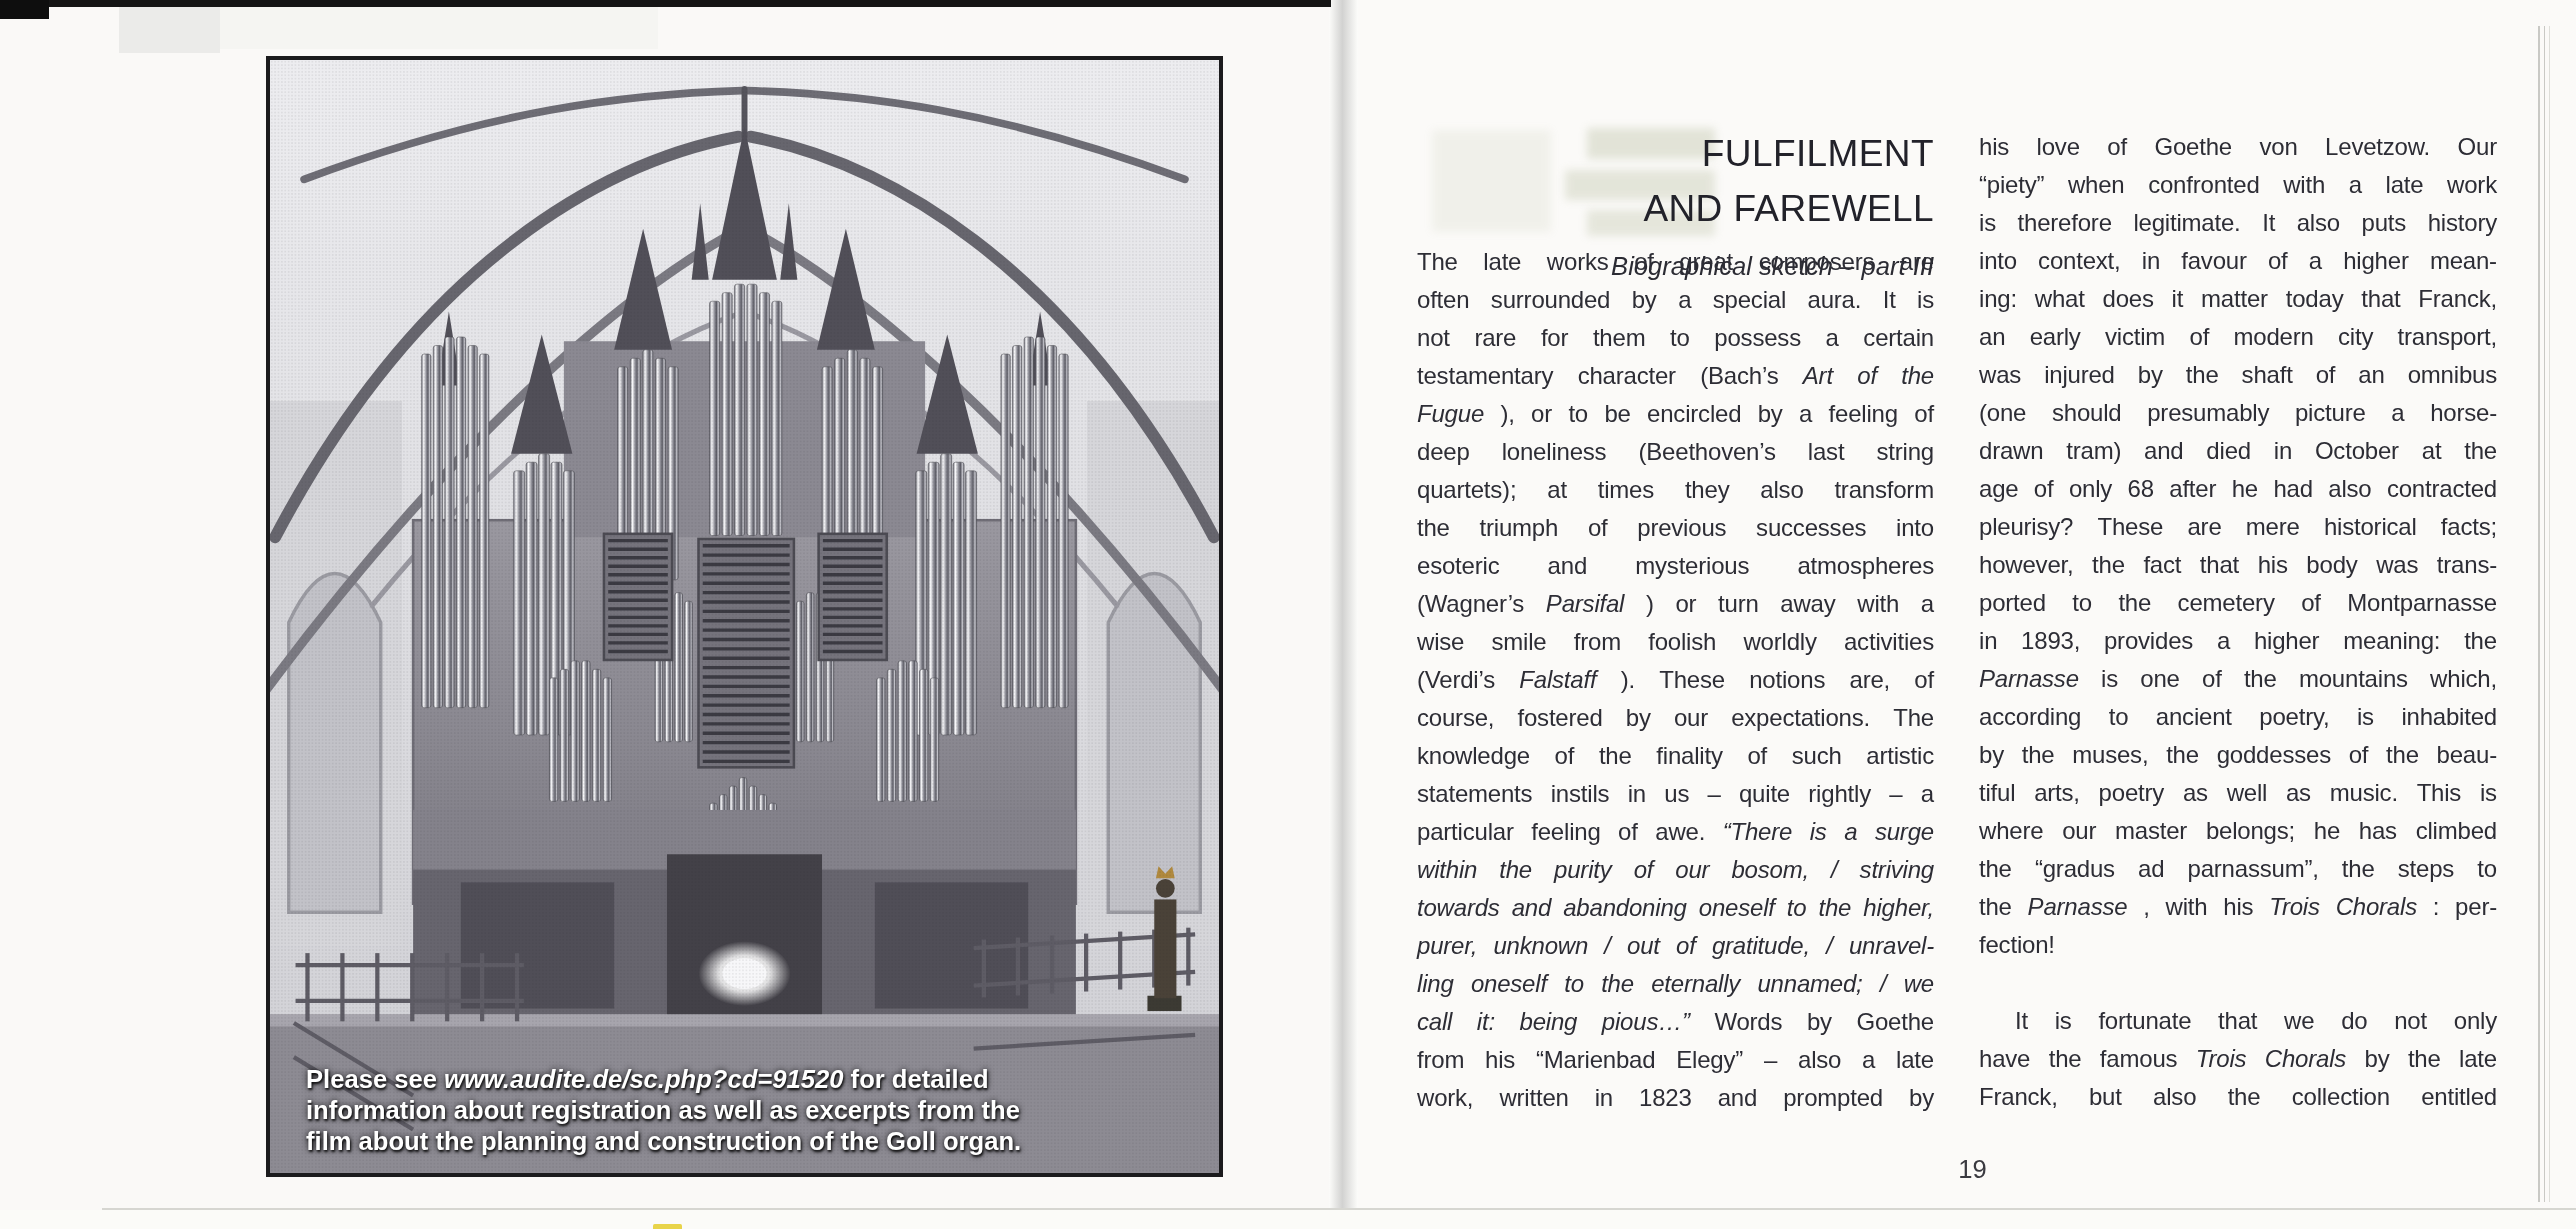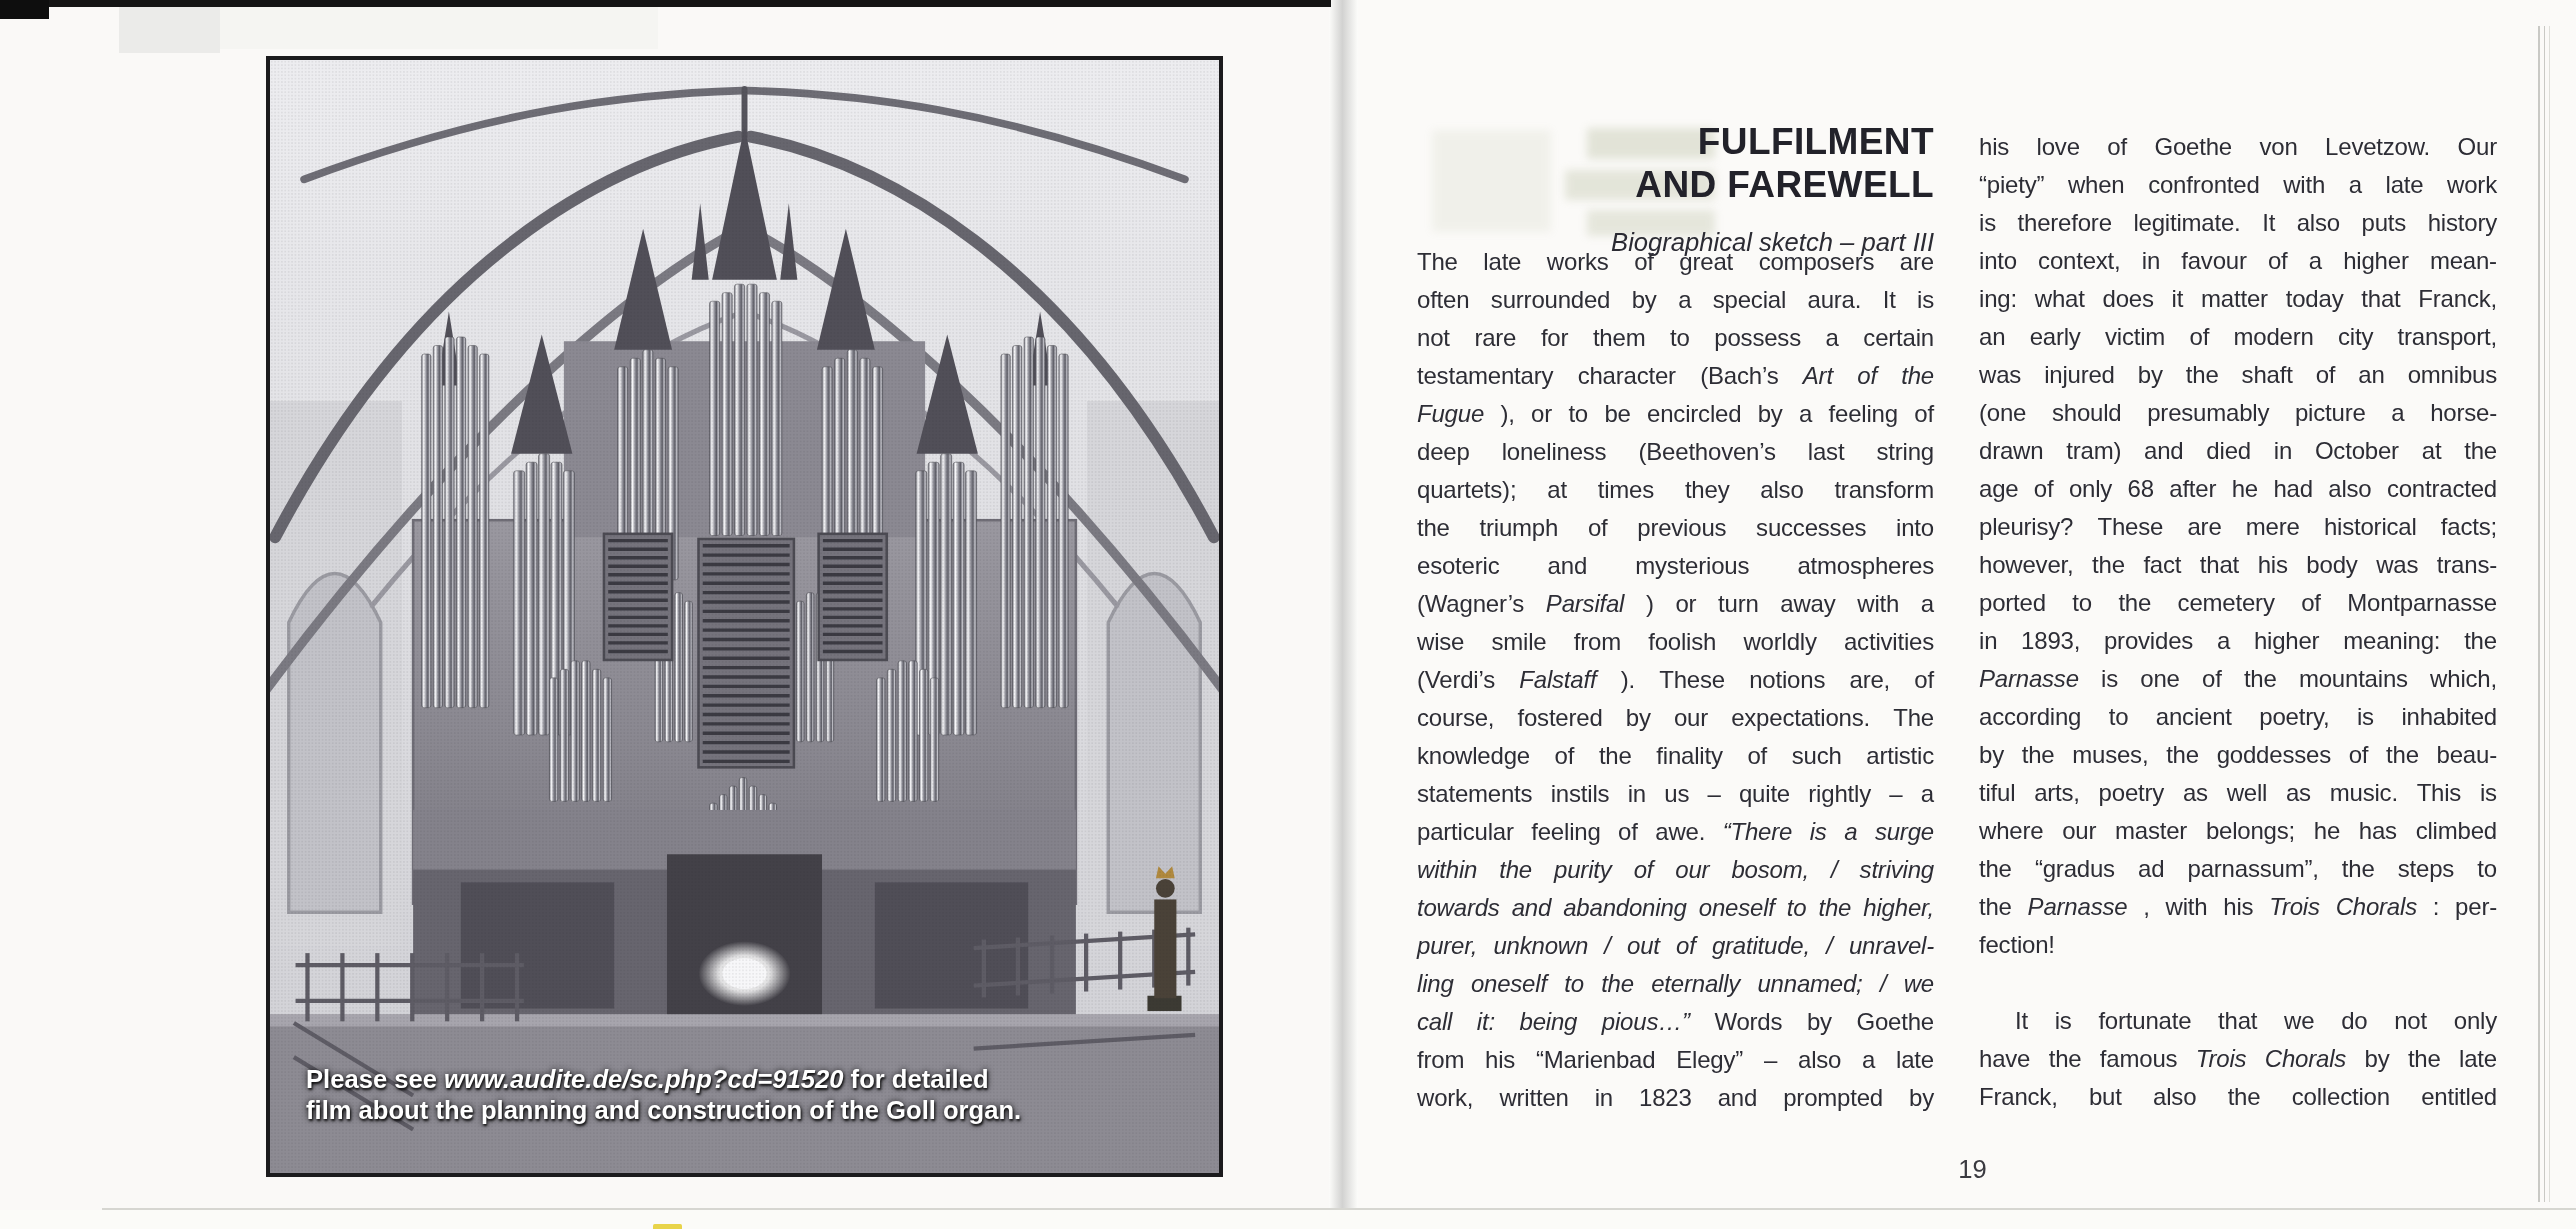--- a/index.html
+++ b/index.html
@@ -26,21 +26,21 @@
   .photo-frame svg{position:absolute;left:0;top:0;width:100%;height:100%;}
   .halftone{position:absolute;left:0;top:0;width:100%;height:100%;opacity:.45;pointer-events:none;
             background-image:radial-gradient(rgba(30,30,35,.16) 0.9px,transparent 0.9px);
             background-size:3.4px 3.4px;}
   .photo-caption{position:absolute;left:36px;top:1004px;width:852px;
                  font-size:25.6px;font-weight:bold;line-height:31px;color:#ffffff;
                  text-shadow:0 0 6px rgba(0,0,0,.8),0.9px 1.7px 2.6px rgba(0,0,0,.9);white-space:nowrap;}
   .photo-caption .cap-line{white-space:nowrap;}
   
   .title-block{position:absolute;left:1417px;top:120px;width:517px;text-align:right;color:#22222a;}
-  .title-line{font-size:37px;font-weight:bold;line-height:43px;letter-spacing:0.4px;white-space:nowrap;}
+  .title-line{font-size:37px;font-weight:normal;line-height:43px;letter-spacing:0.4px;white-space:nowrap;margin-top:12px;}
   .subtitle{font-size:25.6px;font-style:italic;line-height:36px;margin-top:18px;color:#2b2b33;}
   .col{position:absolute;color:#2d2d35;font-size:24px;letter-spacing:-0.2px;}
   .col .line{height:38px;line-height:38px;display:flex;justify-content:space-between;white-space:nowrap;}
   .col .line.noj{display:block;}
   .col .line.ind{padding-left:36px;}
   .col .line.blank{display:block;}
   .page-num{position:absolute;left:1934px;top:1155px;width:77px;text-align:center;
             font-size:25.6px;color:#3a3a40;}
 </style>
 </head>
@@ -289,20 +289,21 @@
           <rect x="1038" y="985" width="26" height="116" fill="#4a4238"></rect>
           <circle cx="1051" cy="972" r="11" fill="#4a4238"></circle>
           <polygon points="1040,960 1062,960 1059,946 1051,955 1043,946" fill="#b0893e"></polygon>
         </g>
       </svg>
 
       <div class="halftone"></div>
 
       <div class="photo-caption" id="caption">
           <div class="cap-line"><span>Please see </span><i>www.audite.de/sc.php?cd=91520</i><span> for detailed</span></div>
+          <div class="cap-line"><span>information about registration as well as excerpts from the</span></div>
           <div class="cap-line"><span>film about the planning and construction of the Goll organ.</span></div>
         </div>
     </div>
   </div>
 
   <div class="page-right"></div>
 
   <div class="ghost" style="left:1587px;top:128px;width:128px;height:31px;opacity:.30;"></div>
   <div class="ghost" style="left:1565px;top:170px;width:150px;height:30px;opacity:.28;"></div>
   <div class="ghost" style="left:1587px;top:210px;width:128px;height:25.6px;opacity:.26;"></div>

